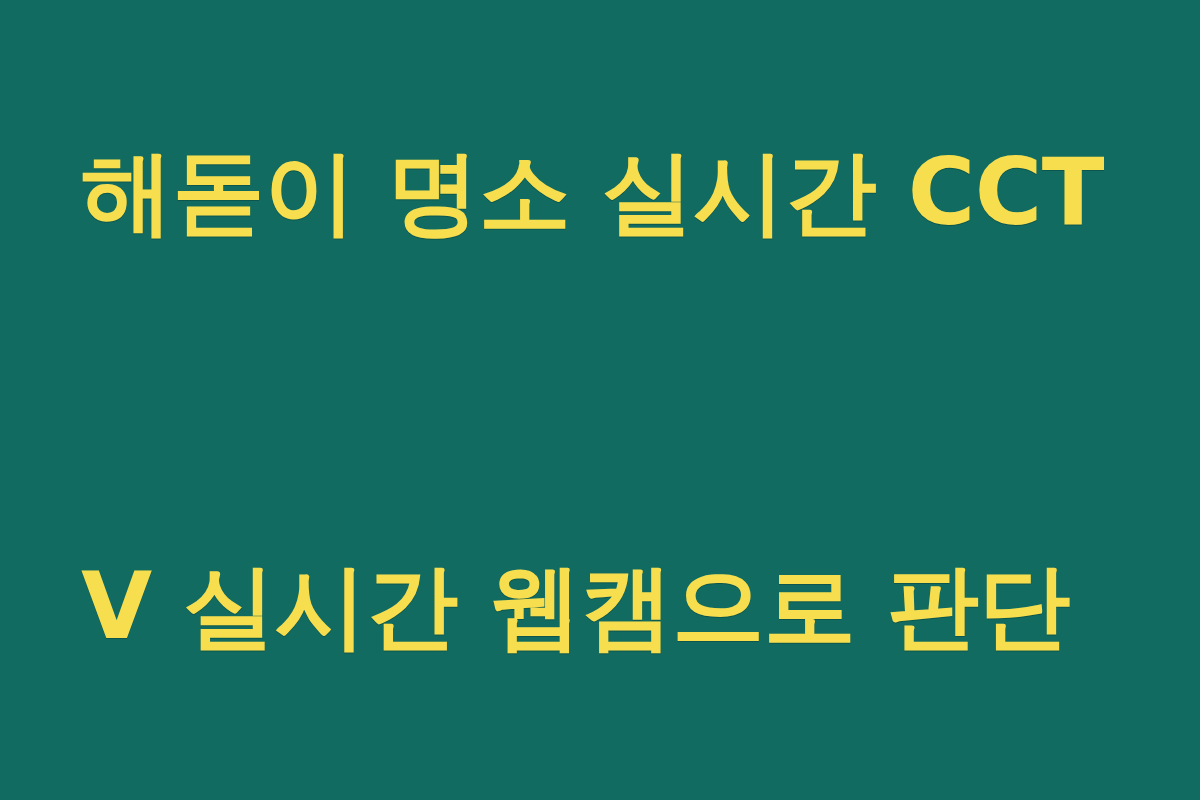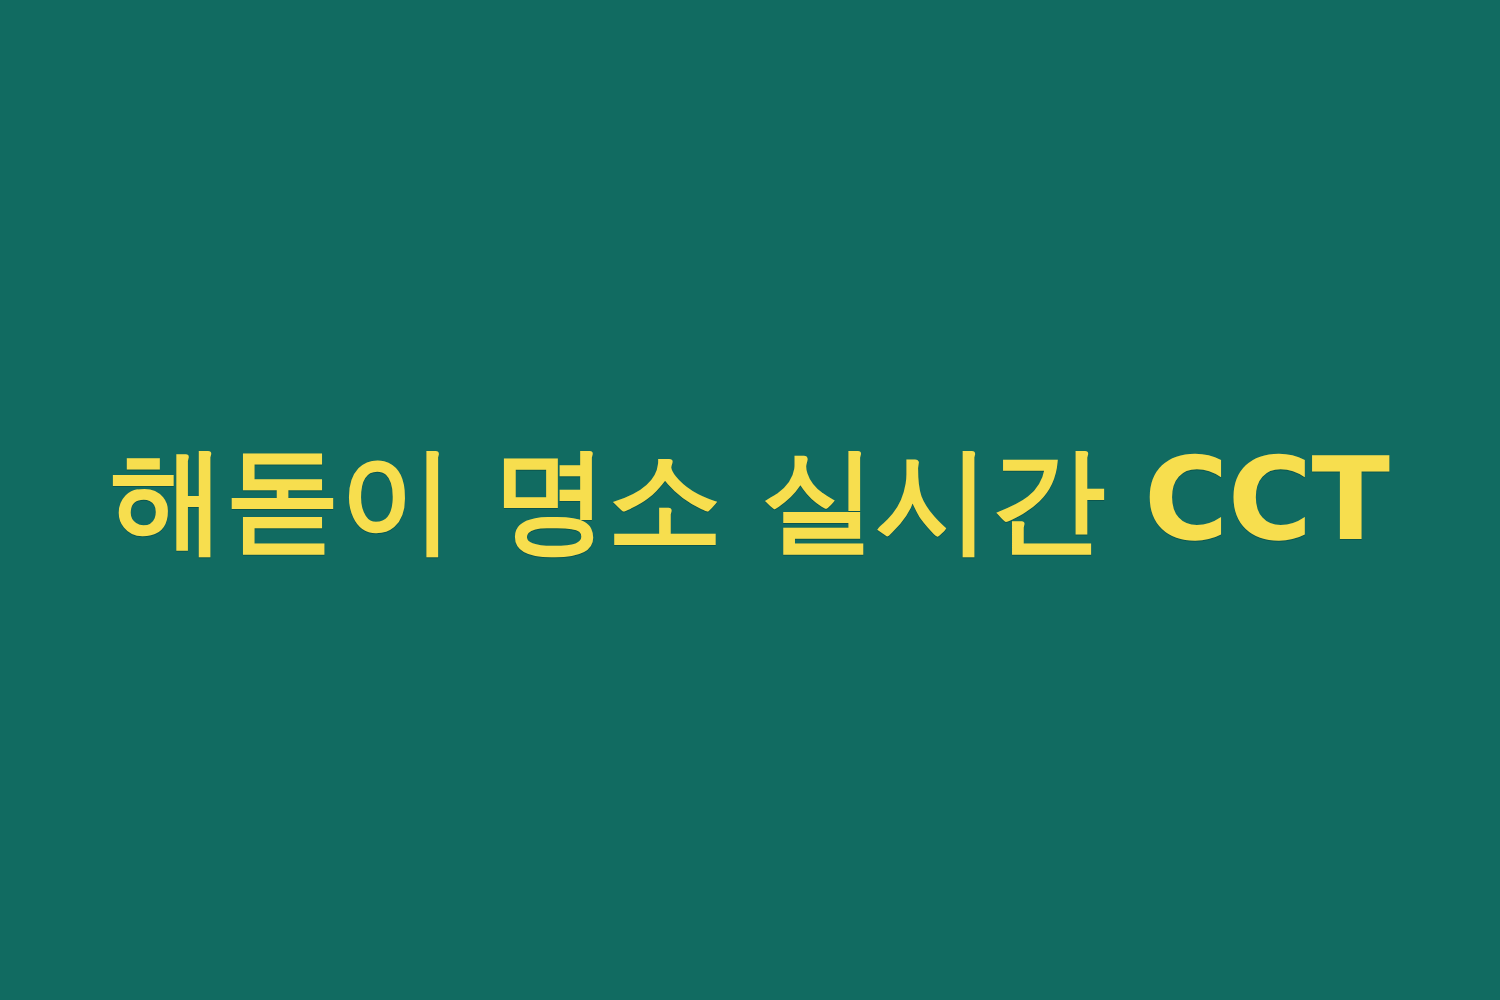--- a/index.html
+++ b/index.html
@@ -14,21 +14,21 @@
     font-family: "DejaVu Sans", "Liberation Sans", sans-serif;
   }
 
   .banner {
     position: relative;
     width: 1200px;
     height: 800px;
     background: #116b61;
     display: flex;
     flex-direction: column;
-    align-items: center;
+    align-items: flex-end;
     justify-content: center;
     box-sizing: border-box;
     padding: 0 96px;
   }
 
   .headline {
     margin: 0;
     padding: 0;
     font-family: "DejaVu Sans", "Liberation Sans", sans-serif;
     font-weight: 700;
@@ -46,15 +46,16 @@
     display: block;
   }
 </style>
 </head>
 <body>
 
 <div class="banner" style="background: rgb(17, 107, 97);">
 
   <h1 class="headline" style="color: rgb(247, 222, 78);">
     <span class="line">해돋이 명소 실시간 CCT</span>
+    <span class="line">V 실시간 웹캠으로 판단</span>
   </h1>
 
 </div>
 
 </body></html>

